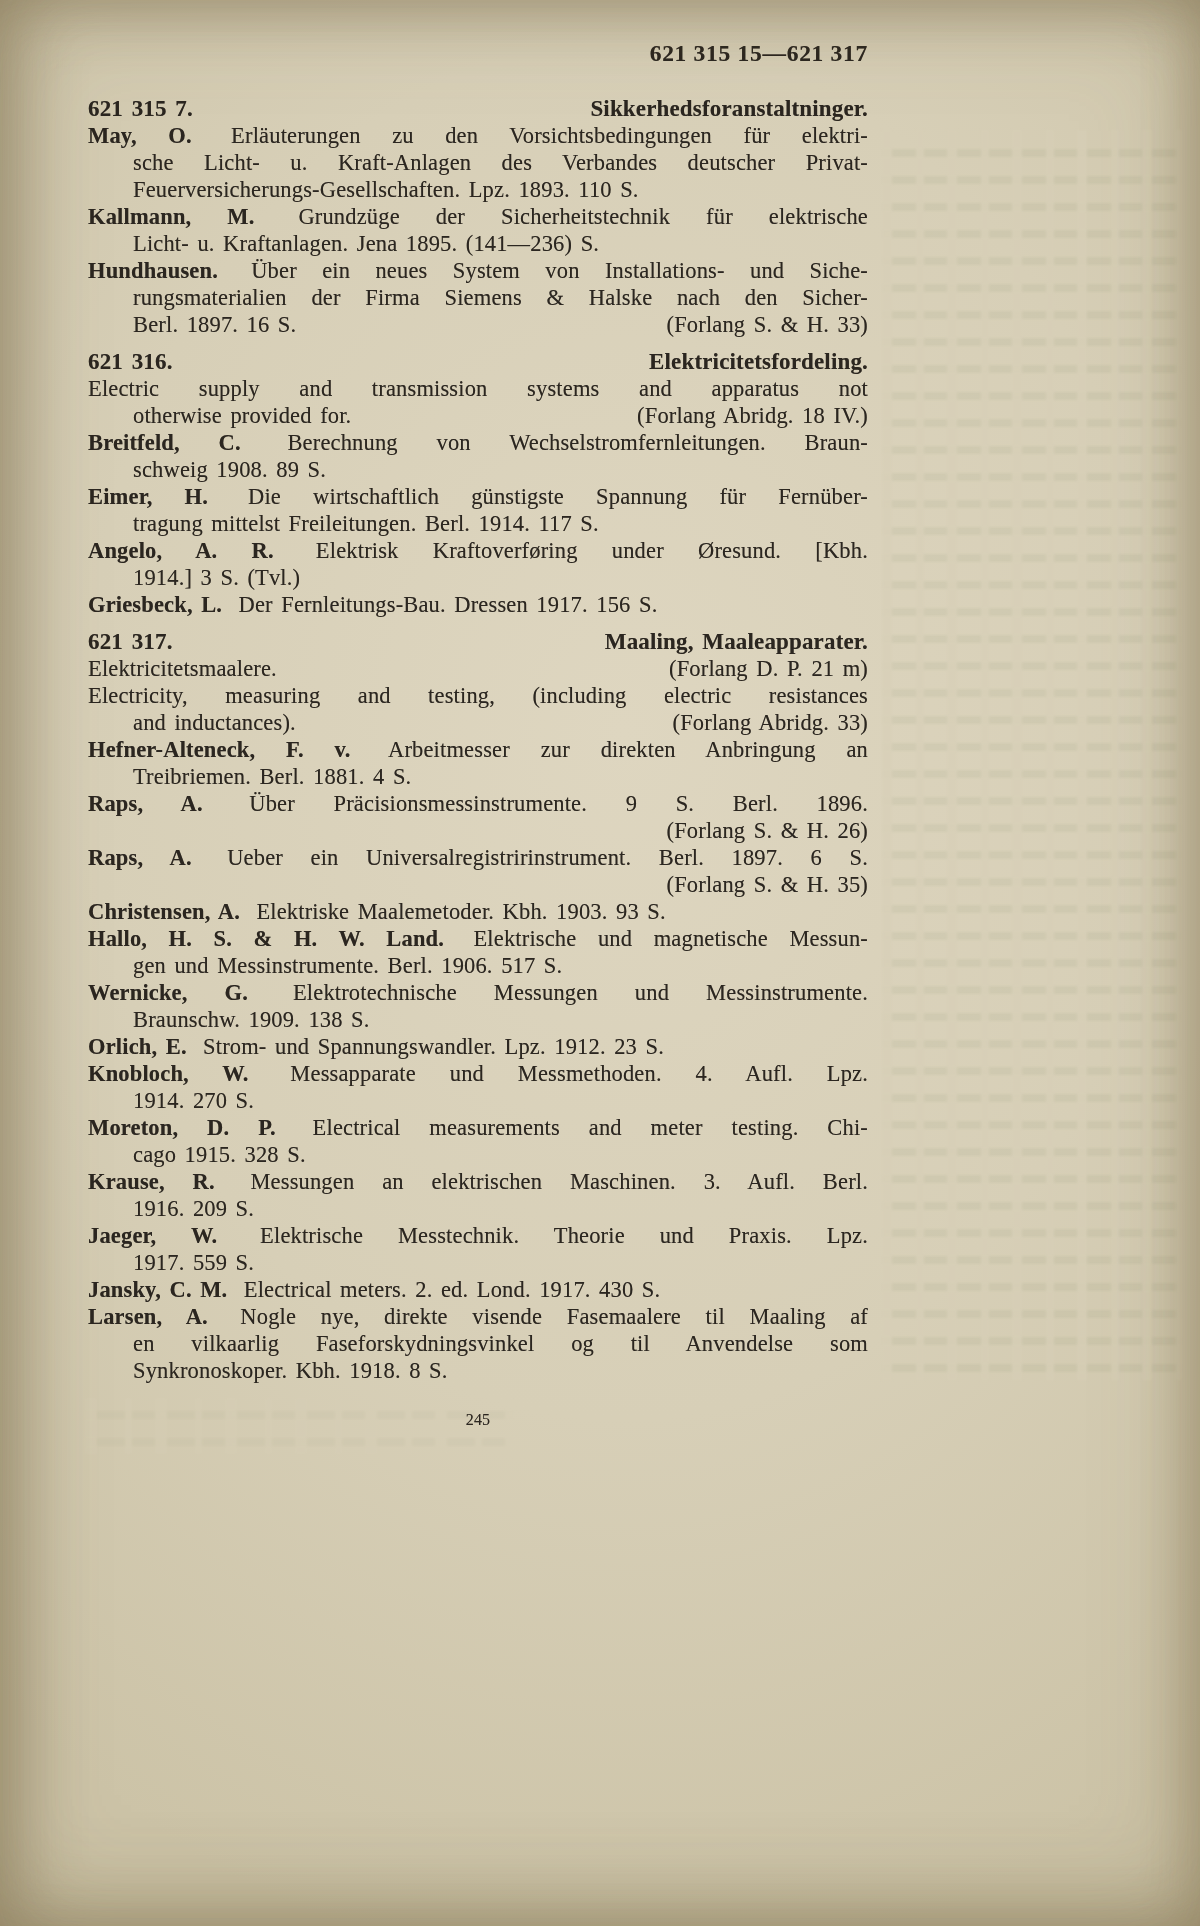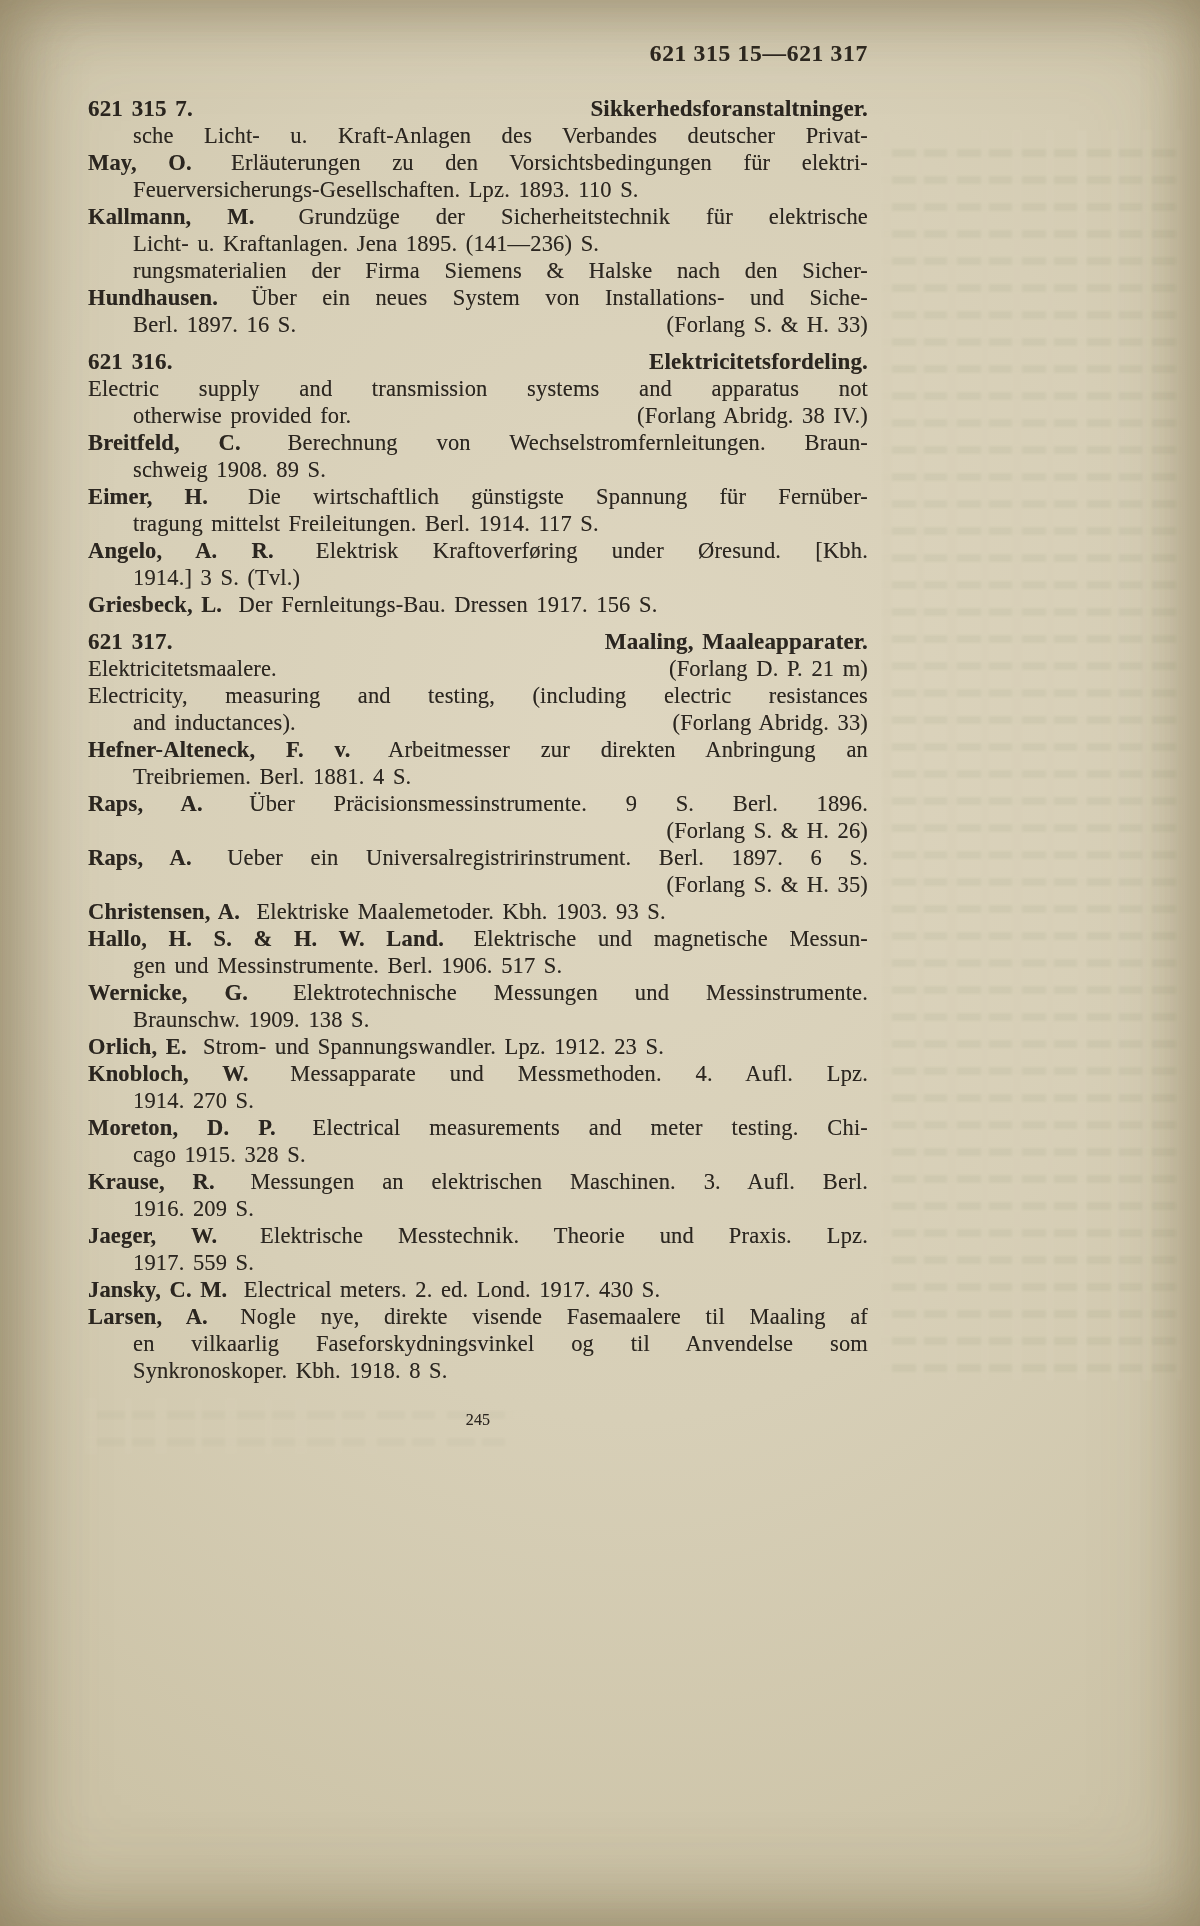--- a/index.html
+++ b/index.html
@@ -104,42 +104,42 @@
   <div class="content">
     <div class="running-head">621 315 15—621 317</div>
 
     <div>
         <section class="section">
           <div class="line section-head">
             <span class="bold">621 315 7.</span>
             <span class="bold">Sikkerhedsforanstaltninger.</span>
           </div>
           <div class="entry">
+            <div class="line just"><span class="bold author">May, O.</span> <span>Erläuterungen zu den Vorsichtsbedingungen für elektri-</span></div>
             <div class="line cont just"><span>sche Licht- u. Kraft-Anlagen des Verbandes deutscher Privat-</span></div>
-            <div class="line just"><span class="bold author">May, O.</span> <span>Erläuterungen zu den Vorsichtsbedingungen für elektri-</span></div>
             <div class="line cont"><span>Feuerversicherungs-Gesellschaften. Lpz. 1893. 110 S.</span></div>
           </div>
           <div class="entry">
             <div class="line just"><span class="bold author">Kallmann, M.</span> <span>Grundzüge der Sicherheitstechnik für elektrische</span></div>
             <div class="line cont"><span>Licht- u. Kraftanlagen. Jena 1895. (141—236) S.</span></div>
           </div>
           <div class="entry">
+            <div class="line just"><span class="bold author">Hundhausen.</span> <span>Über ein neues System von Installations- und Siche-</span></div>
             <div class="line cont just"><span>rungsmaterialien der Firma Siemens &amp; Halske nach den Sicher-</span></div>
-            <div class="line just"><span class="bold author">Hundhausen.</span> <span>Über ein neues System von Installations- und Siche-</span></div>
             <div class="line cont"><span>Berl. 1897. 16 S.</span><span class="note-float">(Forlang S. &amp; H. 33)</span></div>
           </div>
         </section>
         <section class="section">
           <div class="line section-head">
             <span class="bold">621 316.</span>
             <span class="bold">Elektricitetsfordeling.</span>
           </div>
           <div class="entry">
             <div class="line just"><span>Electric supply and transmission systems and apparatus not</span></div>
-            <div class="line cont"><span>otherwise provided for.</span><span class="note-float">(Forlang Abridg. 38 IV.)</span></div>
+            <div class="line cont"><span>otherwise provided for.</span><span class="note-float">(Forlang Abridg. 18 IV.)</span></div>
           </div>
           <div class="entry">
             <div class="line just"><span class="bold author">Breitfeld, C.</span> <span>Berechnung von Wechselstromfernleitungen. Braun-</span></div>
             <div class="line cont"><span>schweig 1908. 89 S.</span></div>
           </div>
           <div class="entry">
             <div class="line just"><span class="bold author">Eimer, H.</span> <span>Die wirtschaftlich günstigste Spannung für Fernüber-</span></div>
             <div class="line cont"><span>tragung mittelst Freileitungen. Berl. 1914. 117 S.</span></div>
           </div>
           <div class="entry">

